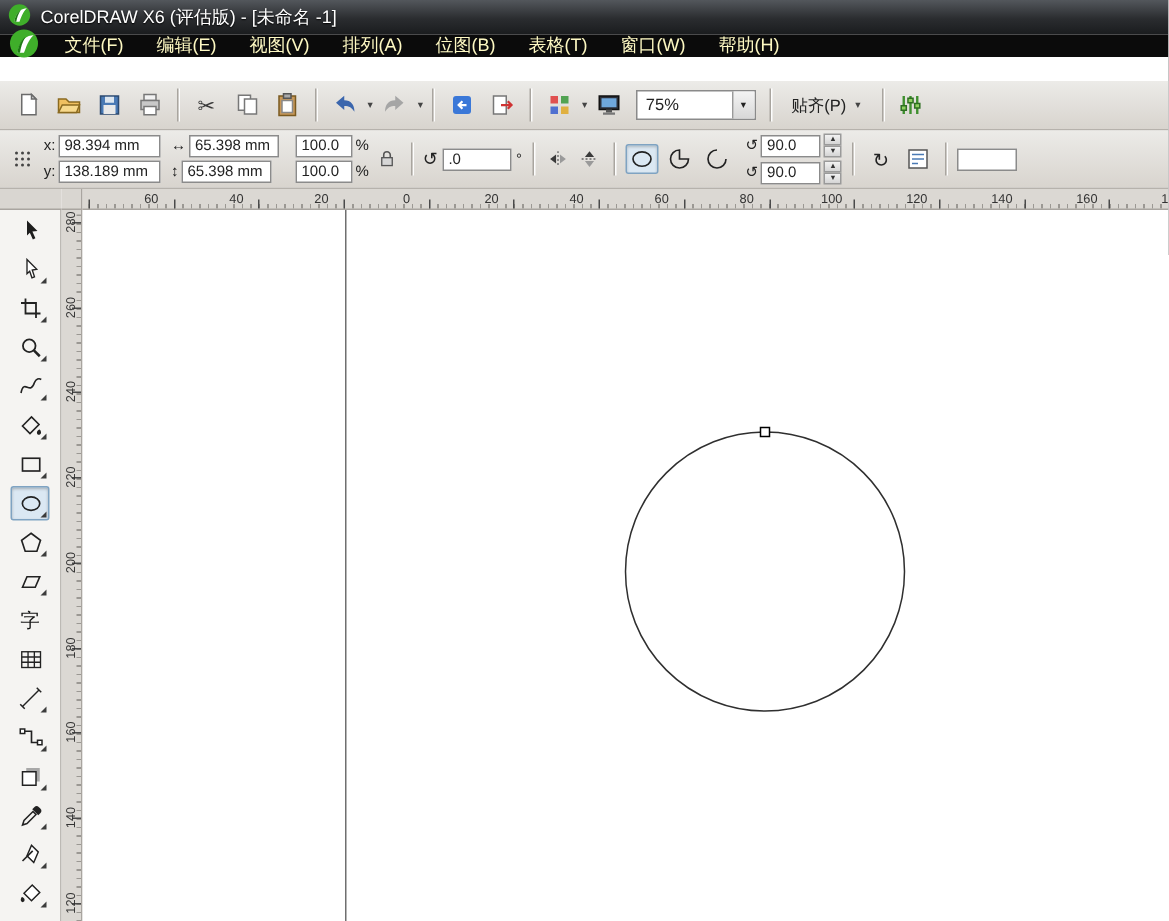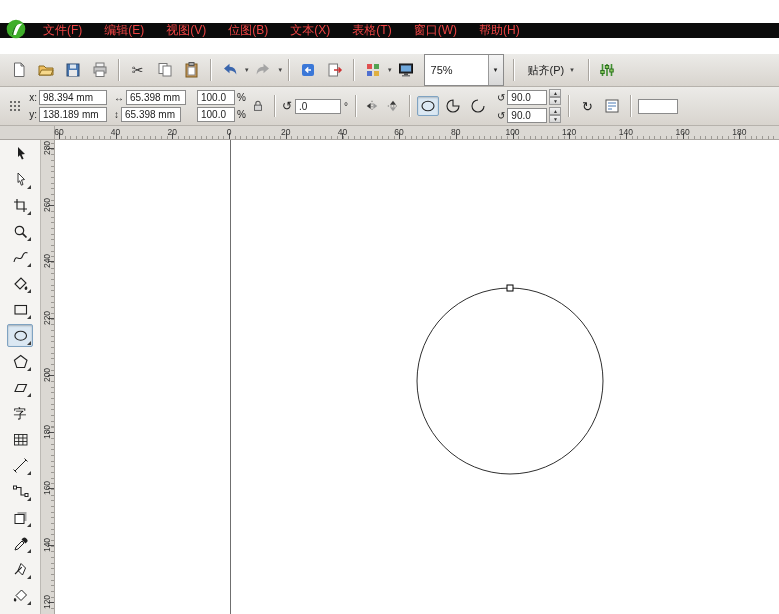--- a/index.html
+++ b/index.html
@@ -8,35 +8,35 @@
        font-family:"Liberation Sans",sans-serif;font-size:11px;color:#222;}
 
   
   .titlebar{position:absolute;left:0;top:0;width:100%;height:23px;
     background:linear-gradient(#53575c,#2a2c2f 55%,#1a1c1e);
     display:flex;align-items:center;gap:6px;padding-left:5px;color:#fff;font-size:12px;}
   .titlebar .title-text{white-space:nowrap;text-shadow:0 1px 1px #000;}
 
   
   .menubar{position:absolute;left:0;top:23px;width:100%;height:15px;background:#0b0b0b;
-    display:flex;align-items:center;color:#ef4444;font-size:12px;padding-left:4px;}
+    display:flex;align-items:center;color:#fef9c3;font-size:12px;padding-left:4px;}
   .menu-item{padding:8px 11px;cursor:default;white-space:nowrap;}
 
   
   .std-toolbar{position:absolute;left:0;top:54px;width:100%;height:33px;
     background:linear-gradient(#ecebe8,#d8d4ce);border-bottom:1px solid #b6b2ac;
     display:flex;align-items:center;padding-left:6px;gap:2px;}
   .propbar{position:absolute;left:0;top:87px;width:100%;height:39px;
     background:linear-gradient(#ecebe8,#d8d4ce);border-bottom:1px solid #b6b2ac;
     display:flex;align-items:center;padding-left:5px;gap:3px;font-size:10px;}
   .tbtn{width:25px;height:25px;display:flex;align-items:center;justify-content:center;
     border:1px solid transparent;border-radius:2px;}
   .sep{width:1px;height:22px;background:#a9a59f;box-shadow:1px 0 0 #fdfdfd;margin:0 4px;flex:0 0 auto;}
   .dd-arrow{font-size:7px;color:#444;margin-left:1px;}
-  .combo{width:80px;height:32px;background:#fff;border:1px solid #8a8a8a;display:flex;align-items:stretch;margin:0 3px;}
+  .combo{width:80px;height:20px;background:#fff;border:1px solid #8a8a8a;display:flex;align-items:stretch;margin:0 3px;}
   .combo-value{flex:1;display:flex;align-items:center;padding-left:6px;font-size:11px;}
   .combo-btn{width:15px;display:flex;align-items:center;justify-content:center;
     background:linear-gradient(#f4f4f4,#d8d8d8);border-left:1px solid #9a9a9a;font-size:7px;}
   .snap{display:flex;align-items:center;gap:5px;padding:3px 8px;font-size:11px;}
   .glyph-ic{font-size:14px;line-height:1;color:#3a3a3a;}
 
   
   .col2{display:flex;flex-direction:column;gap:2px;}
   .frow{display:flex;align-items:center;gap:2px;}
   .pfield{height:15px;background:#fff;border:1px solid #8b8b8b;font-size:10px;
@@ -53,21 +53,21 @@
 
   
   .ruler-strip-left{position:absolute;left:0;top:126;top:126px;width:41px;height:14px;background:#d9d6d1;border-bottom:1px solid #a9a5a0;}
   .ruler-corner{position:absolute;left:41px;top:126px;width:14px;height:14px;background:#d9d6d1;
     border-bottom:1px solid #a9a5a0;border-right:1px solid #a9a5a0;}
   .hruler{position:absolute;left:55px;top:126px;right:0;height:14px;background-color:#dbd8d3;
     border-bottom:1px solid #a9a5a0;
     background-image:repeating-linear-gradient(90deg,#9b9893 0 1px,transparent 1px 5.67px);
     background-size:100% 3px;background-repeat:no-repeat;background-position:3.9px 100%;}
   .h-tick{position:absolute;bottom:0;width:1px;height:6px;background:#4a4a4a;}
-  .h-label{position:absolute;top:1px;width:22px;text-align:center;font-size:8.5px;color:#333;}
+  .h-label{position:absolute;top:1px;width:22px;text-align:center;font-size:8.5px;color:#333;margin-left:42px;}
   .vruler{position:absolute;left:41px;top:140px;width:14px;bottom:0;background-color:#dbd8d3;
     border-right:1px solid #a9a5a0;
     background-image:repeating-linear-gradient(180deg,#9b9893 0 1px,transparent 1px 5.67px);
     background-size:3px 100%;background-repeat:no-repeat;background-position:100% 2.6px;}
   .v-tick{position:absolute;right:0;height:1px;width:6px;background:#4a4a4a;}
   .v-label{position:absolute;left:-4px;width:20px;height:12px;line-height:12px;text-align:center;
     transform:rotate(-90deg);font-size:8.5px;color:#333;}
 
   
   .toolbox{position:absolute;left:0;top:140px;width:41px;bottom:0;background:#f5f4f2;
@@ -83,34 +83,44 @@
   
   .canvas{position:absolute;left:55px;top:140px;right:0;bottom:0;background:#ffffff;}
   .page-edge{position:absolute;left:175px;top:0;bottom:0;width:1px;background:#6f6f6f;}
   .drawing{position:absolute;left:0;top:0;width:100%;height:100%;}
 </style>
 </head>
 <body>
 
 <div id="app">
 
+  <div class="titlebar">
+    <span>
+      <svg width="16" height="16" viewBox="0 0 18 18">
+        <circle cx="9" cy="9" r="8" fill="#3fae2a"></circle>
+        <path d="M5,14 C6.5,6.5 11,4 14.5,4 C11.5,6.8 10.3,11 9,14 Z" fill="#ffffff"></path>
+        <path d="M5,14 C6,9 8,6.5 10,5.2 C8,8 7,11.5 6.6,14 Z" fill="#1e7a14"></path>
+      </svg>
+    </span>
+    <span class="title-text">CorelDRAW X6 (评估版) - [未命名 -1]</span>
+  </div>
 
   <div class="menubar">
     <span style="margin:0 6px 0 2px;">
       <svg width="20" height="20" viewBox="0 0 18 18">
         <circle cx="9" cy="9" r="8.4" fill="#3fae2a"></circle>
         <path d="M5,14.5 C6.5,6.5 11,4 14.8,4 C11.5,6.8 10.3,11.3 9,14.5 Z" fill="#ffffff"></path>
         <path d="M5,14.5 C6,9 8,6.5 10,5 C8,8 7,11.8 6.6,14.5 Z" fill="#1e7a14"></path>
       </svg>
     </span>
     <span class="menu-item">文件(F)</span>
     <span class="menu-item">编辑(E)</span>
     <span class="menu-item">视图(V)</span>
+    <span class="menu-item">排列(A)</span>
     <span class="menu-item">位图(B)</span>
-    <span class="menu-item">文本(X)</span>
     <span class="menu-item">表格(T)</span>
     <span class="menu-item">窗口(W)</span>
     <span class="menu-item">帮助(H)</span>
   </div>
 
   <div class="std-toolbar">
     <span class="tbtn">
       <svg width="18" height="18" viewBox="0 0 18 18">
           <path d="M4.5 2 H11 L14 5 V15.5 H4.5 Z" fill="#fff" stroke="#6b6b6b"></path>
           <path d="M11 2 L11 5 L14 5 Z" fill="#d9d9d9" stroke="#6b6b6b"></path>

